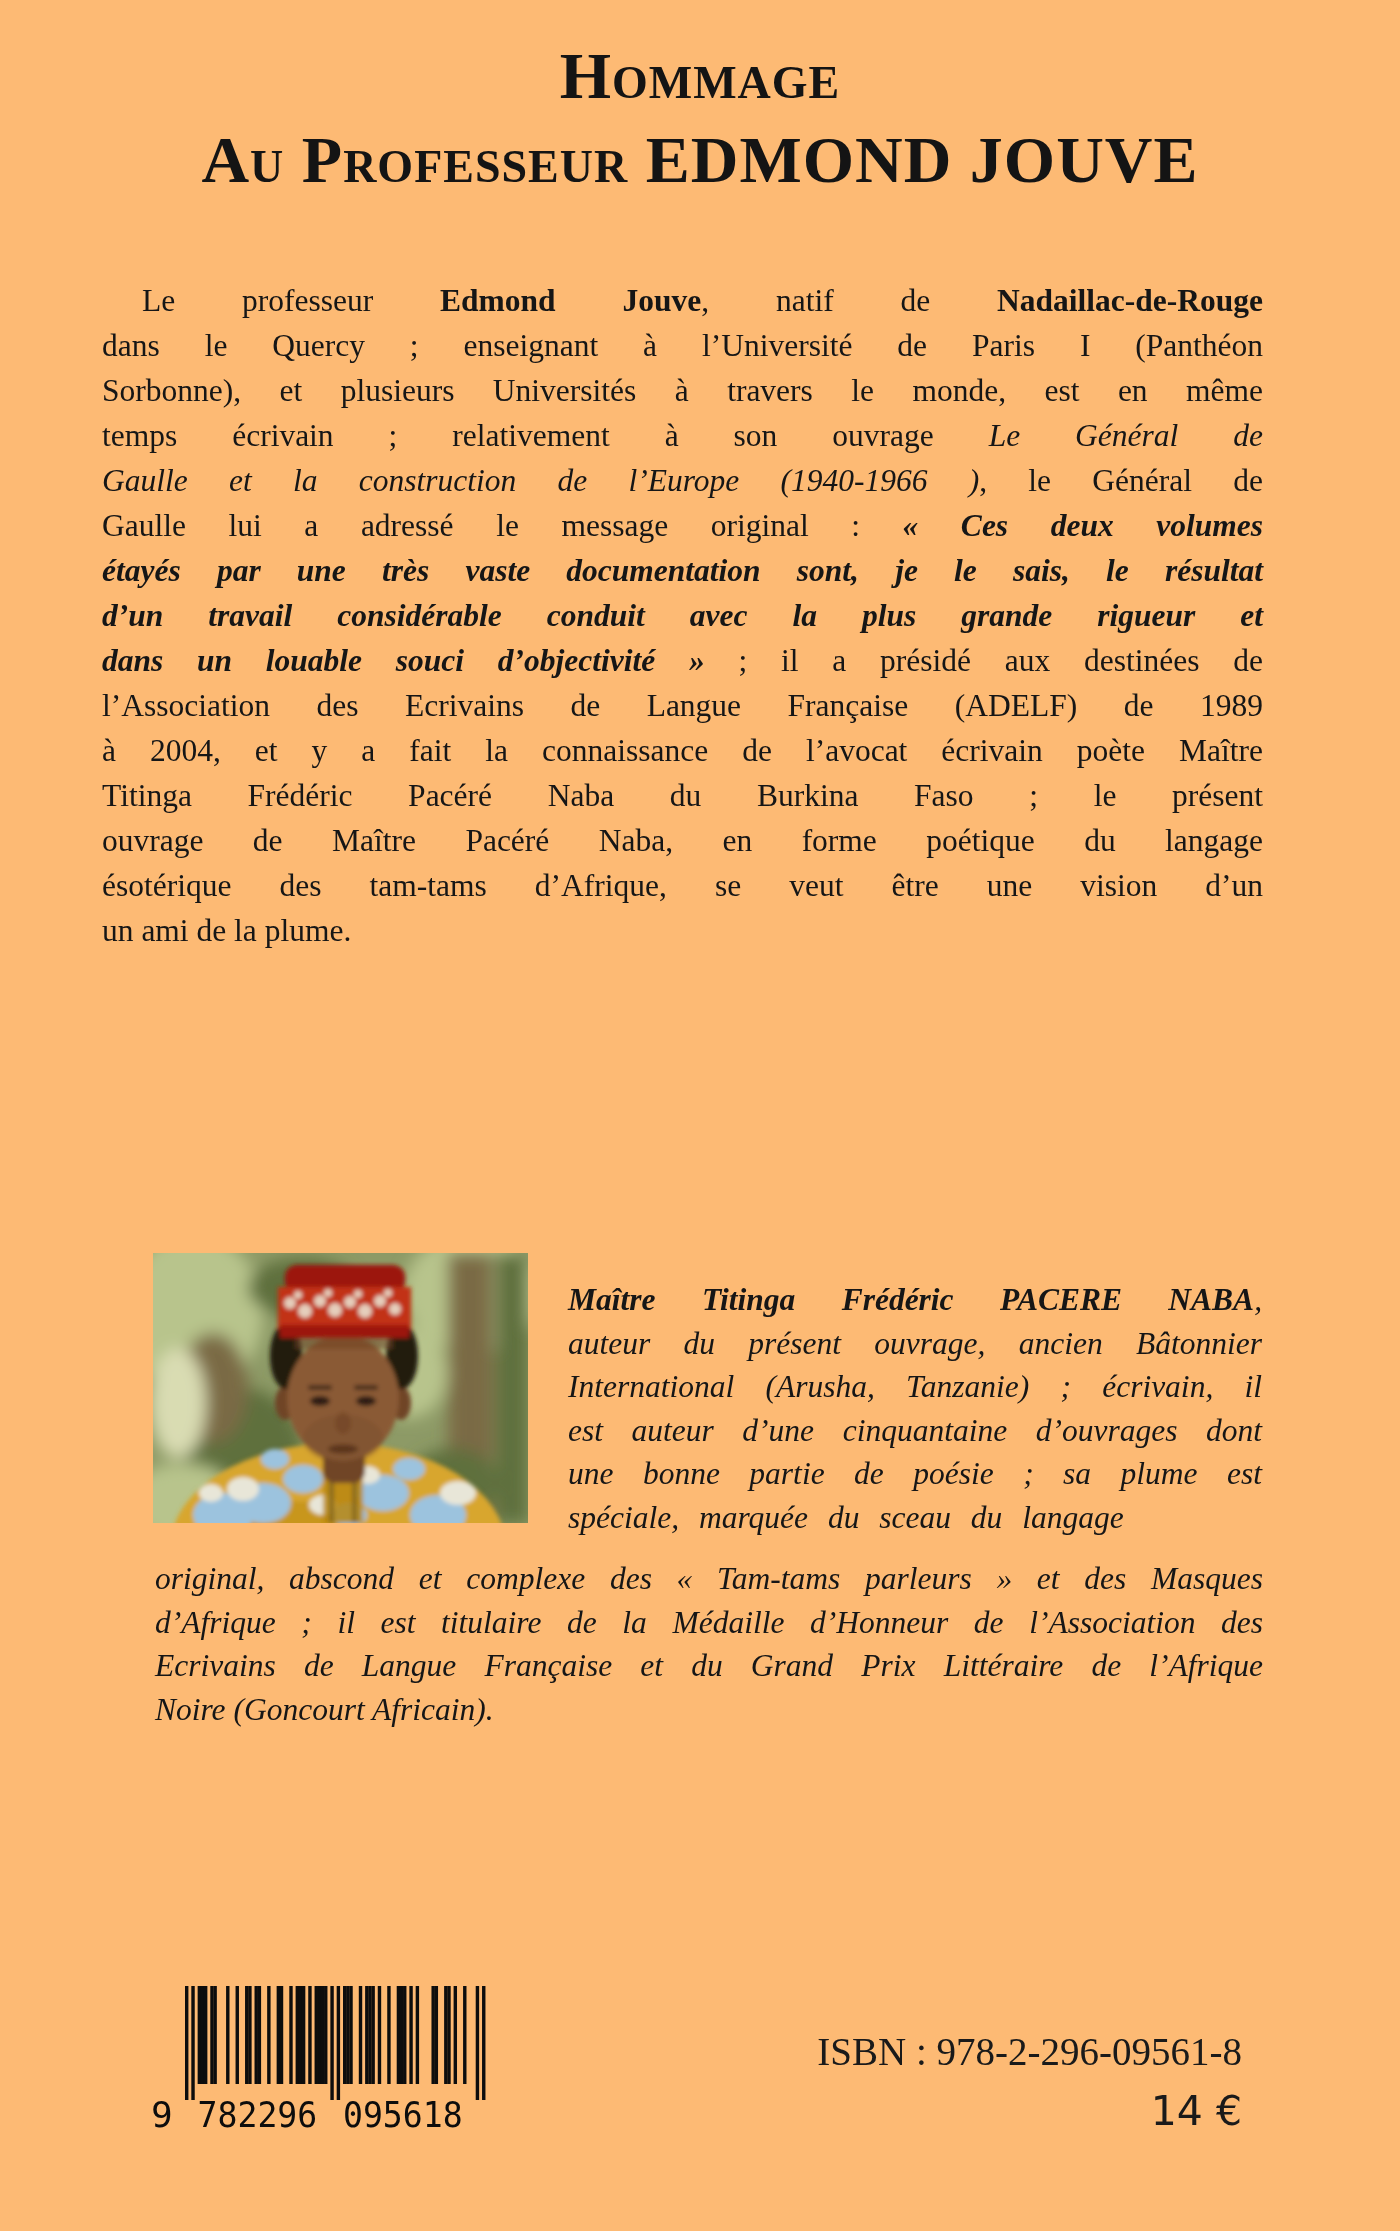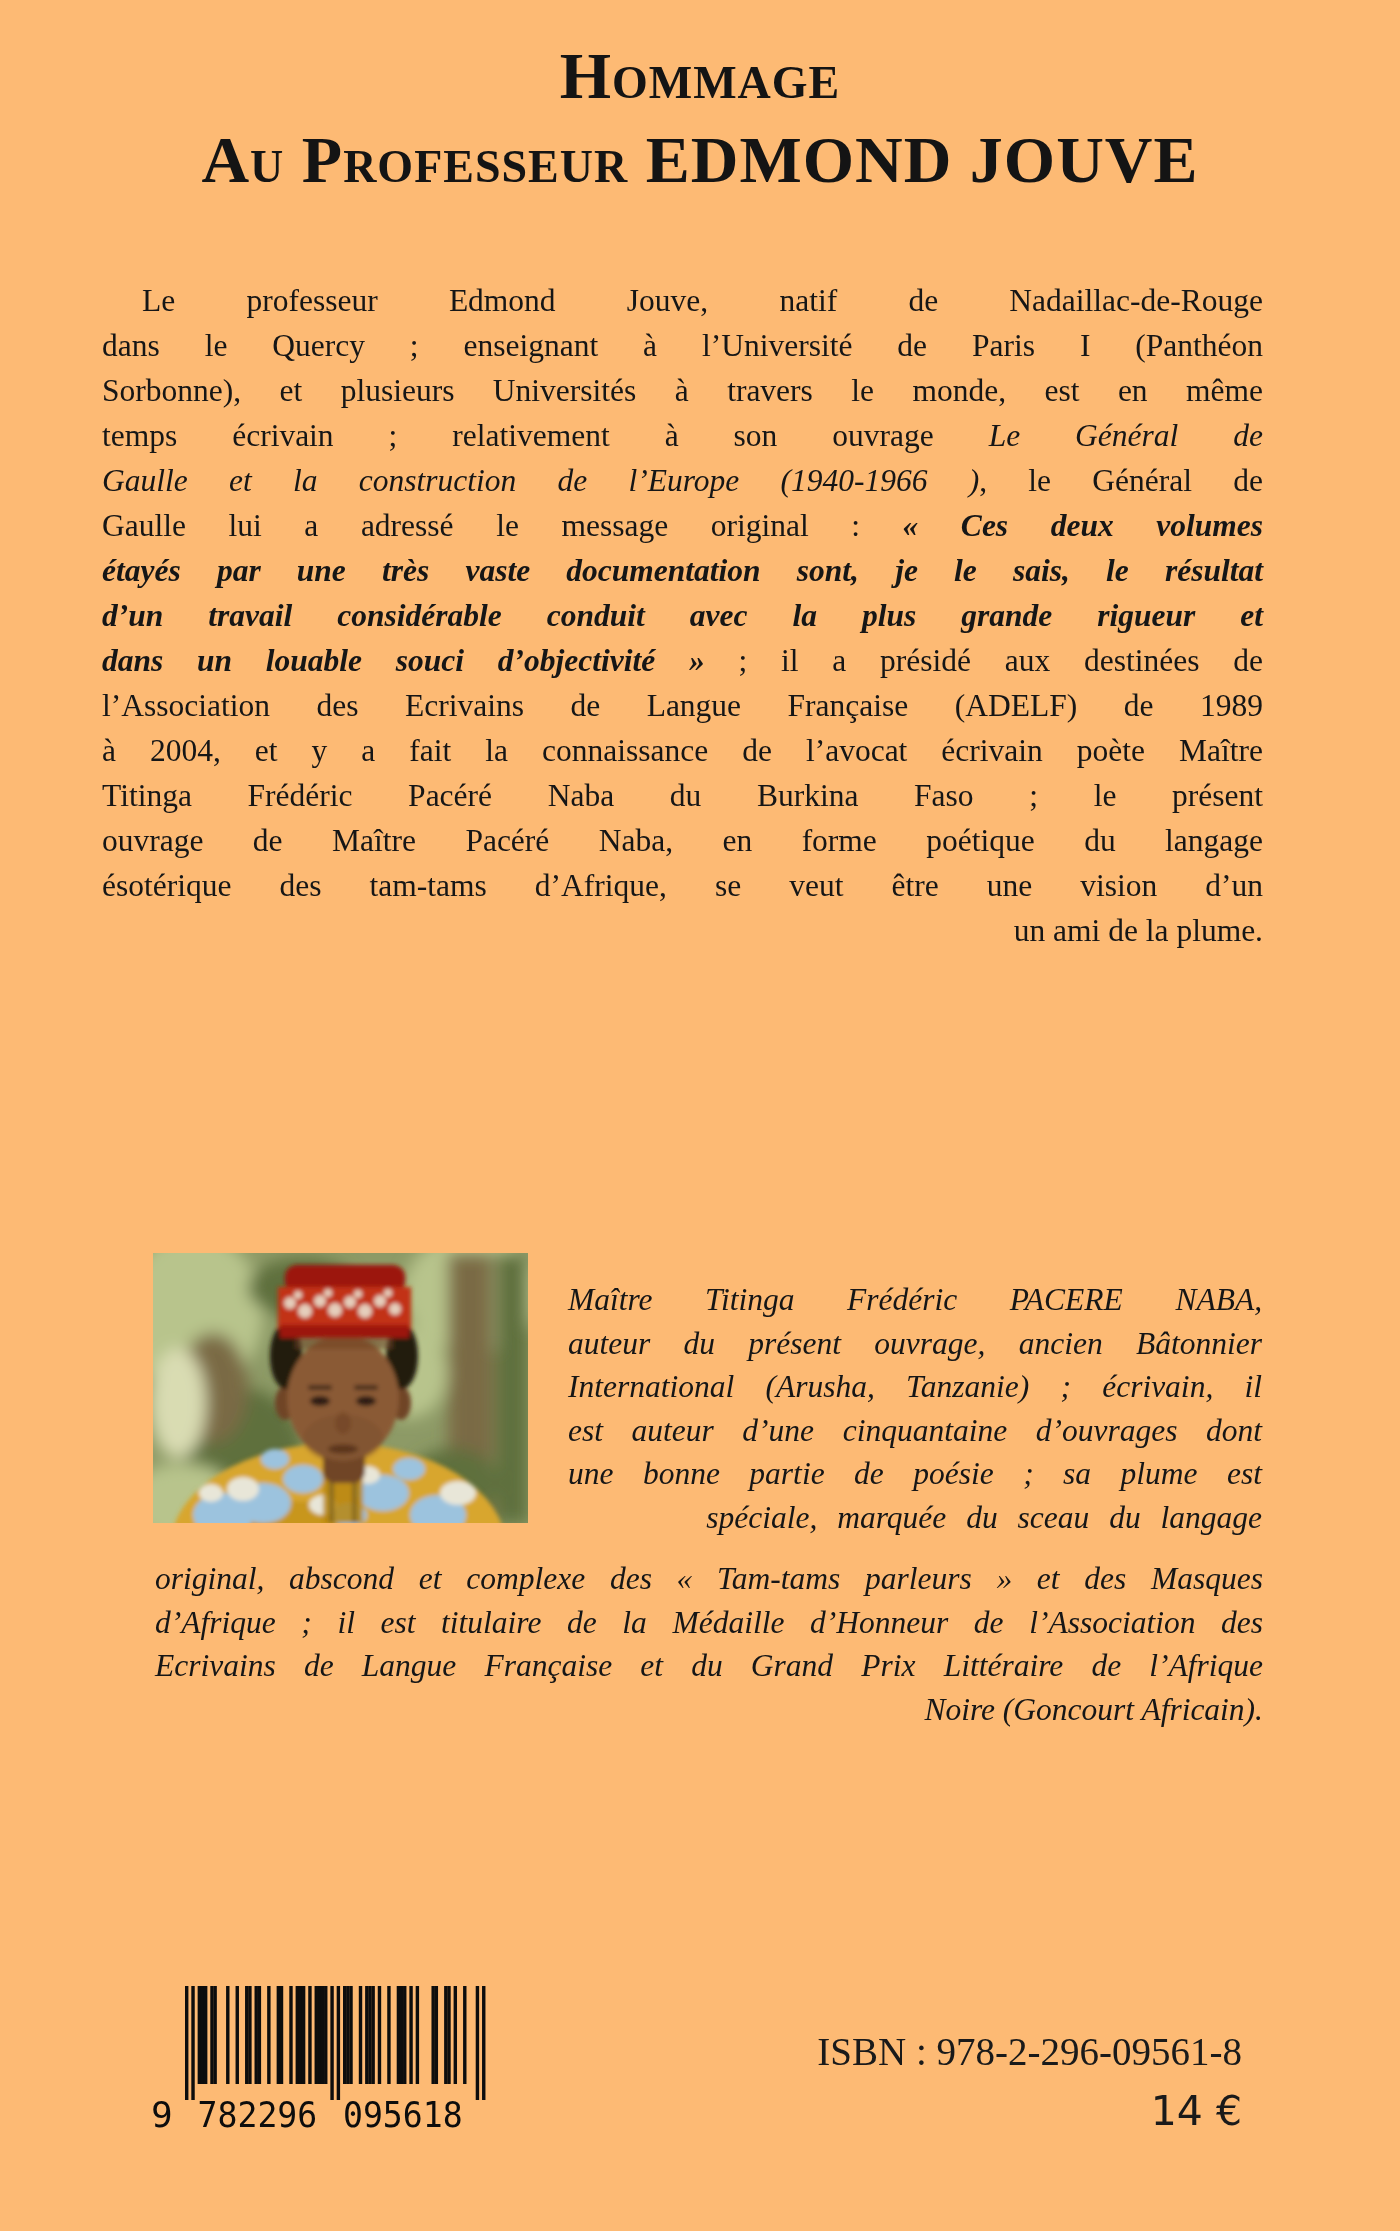--- a/index.html
+++ b/index.html
@@ -22,27 +22,27 @@
     letter-spacing:1px;
     color:#141414;
   }
   
   .main-par{
     position:absolute;left:102px;top:278px;width:1161px;
     font-size:31.5px;
   }
   .tline{
     height:45px;line-height:45px;
-    text-align:right;
+    text-align:left;
     white-space:normal;
   }
   .tline.just{text-align:justify;text-align-last:justify;}
   .tline.ind{text-indent:40px;}
   .tline.ws{word-spacing:12px;}
-  .s-b{font-weight:normal;margin-top:15px;}
+  .s-b{font-weight:bold;margin-top:15px;}
   .s-i{font-style:italic;}
   .s-bi{font-weight:bold;font-style:italic;}
   
   .bio-col{
     position:absolute;left:568px;top:1278px;width:694px;
     font-size:31.5px;font-style:italic;
   }
   .bio-col .tline,.bio-full .tline{height:43.5px;line-height:43.5px;}
   .bio-full{
     position:absolute;left:155px;top:1557px;width:1108px;

